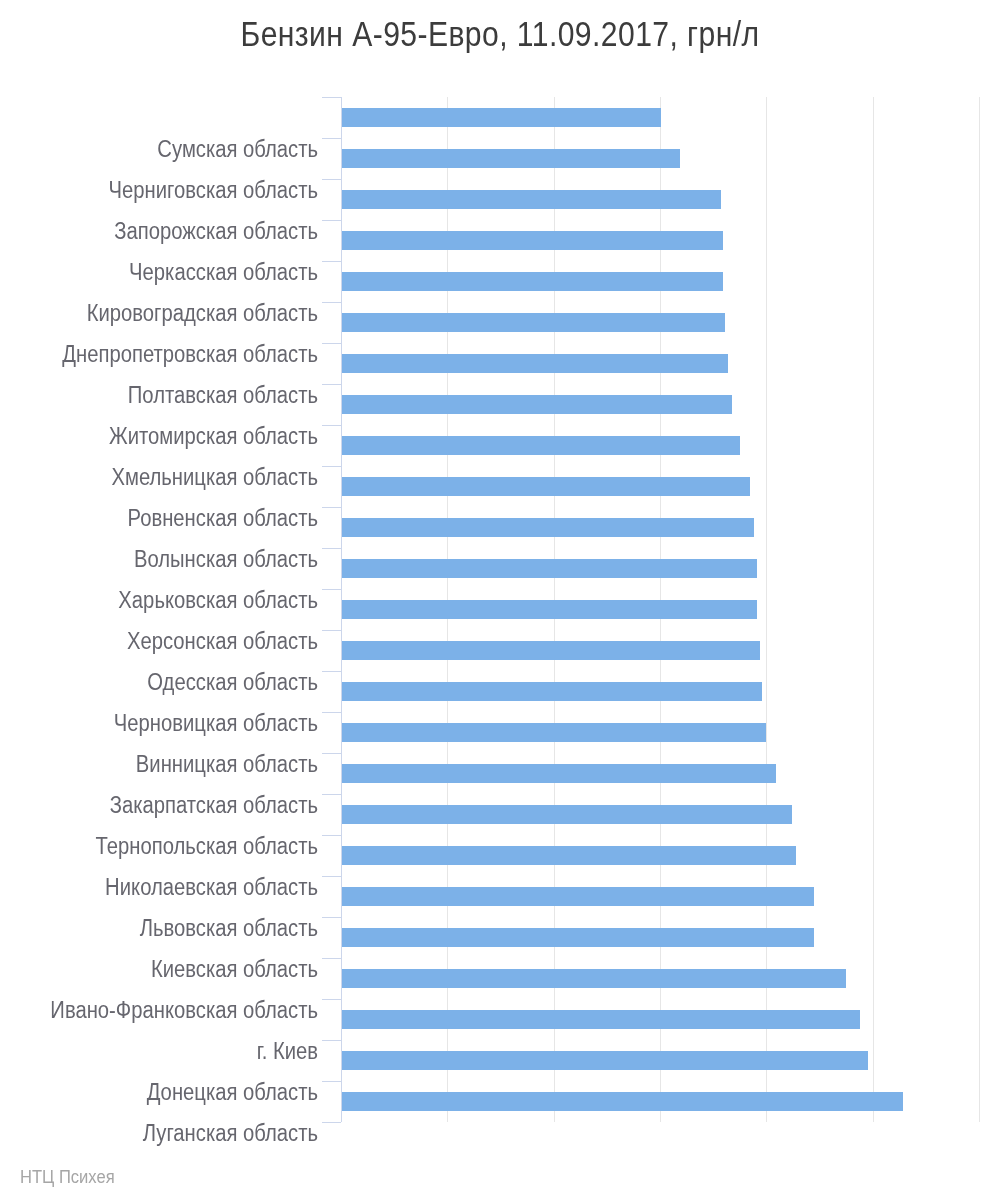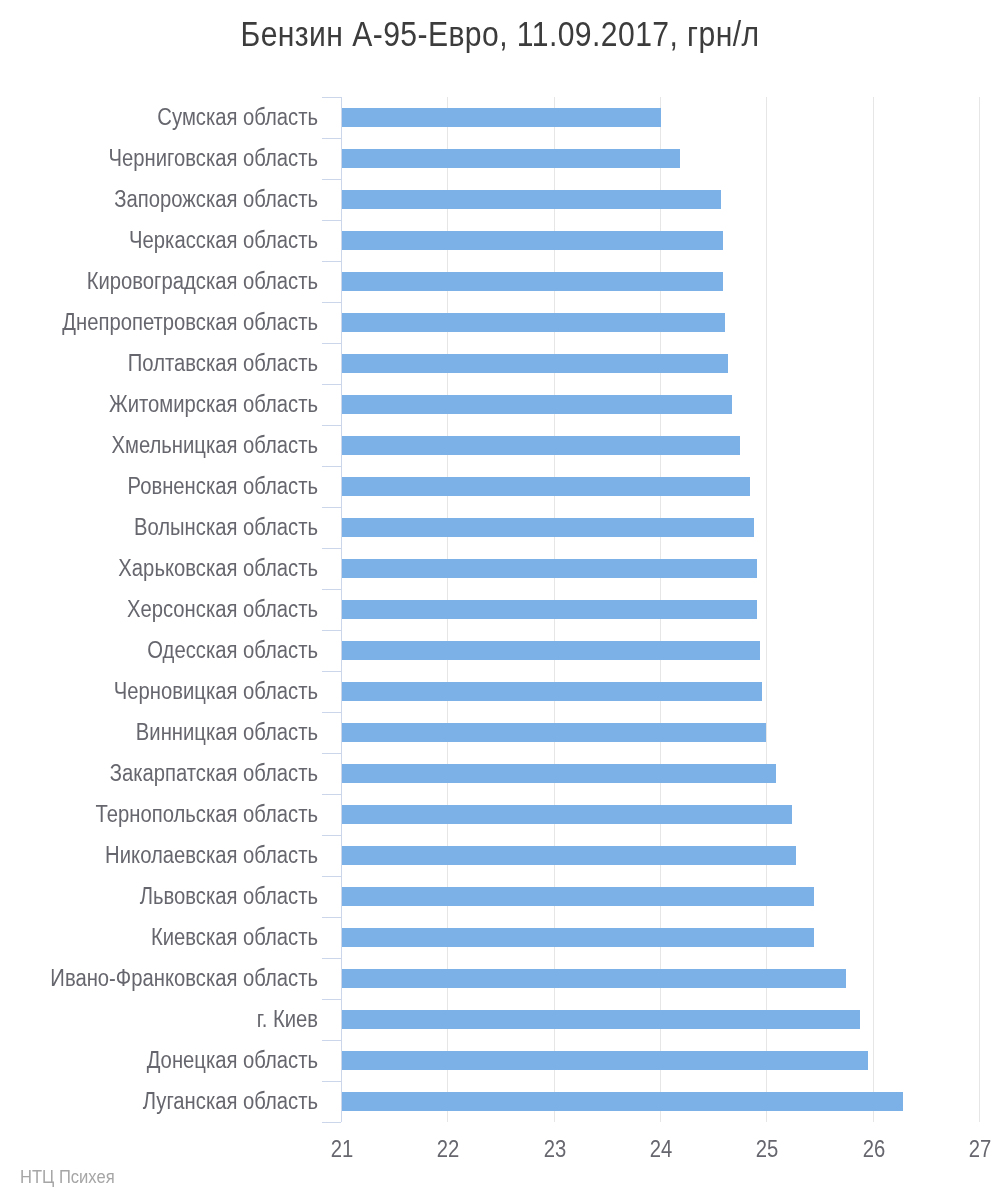--- a/index.html
+++ b/index.html
@@ -10,21 +10,21 @@
   .chart-title{
     position:absolute;top:14px;left:0;width:1000px;text-align:center;
     font-size:35px;font-weight:400;color:#3c3c3c;white-space:nowrap;
     transform:scaleX(0.86);transform-origin:50% 50%;letter-spacing:0.5px;
   }
   .plot{position:absolute;}
   .gridline{position:absolute;top:0;width:1px;}
   .yaxis-line{position:absolute;top:0;width:1px;}
   .ytick{position:absolute;height:1px;}
   .bar{position:absolute;left:0;}
-  .ylabels{position:absolute;}
+  .ylabels{position:absolute;margin-top:32px;}
   .cat-label{
     position:absolute;right:0;width:100%;text-align:right;white-space:nowrap;
     font-size:23px;color:#66666e;
     transform:scaleX(0.88);transform-origin:100% 50%;
   }
   .xlabels{position:absolute;}
   .xtick-label{
     position:absolute;top:0;white-space:nowrap;
     font-size:23px;color:#66666e;
     transform:translateX(-50%) scaleX(0.88);transform-origin:50% 50%;
@@ -119,23 +119,14 @@
       <div class="cat-label" style="top: 656px; height: 41px; line-height: 41px; color: rgb(102, 102, 110);">Закарпатская область</div>
       <div class="cat-label" style="top: 697px; height: 41px; line-height: 41px; color: rgb(102, 102, 110);">Тернопольская область</div>
       <div class="cat-label" style="top: 738px; height: 41px; line-height: 41px; color: rgb(102, 102, 110);">Николаевская область</div>
       <div class="cat-label" style="top: 779px; height: 41px; line-height: 41px; color: rgb(102, 102, 110);">Львовская область</div>
       <div class="cat-label" style="top: 820px; height: 41px; line-height: 41px; color: rgb(102, 102, 110);">Киевская область</div>
       <div class="cat-label" style="top: 861px; height: 41px; line-height: 41px; color: rgb(102, 102, 110);">Ивано-Франковская область</div>
       <div class="cat-label" style="top: 902px; height: 41px; line-height: 41px; color: rgb(102, 102, 110);">г. Киев</div>
       <div class="cat-label" style="top: 943px; height: 41px; line-height: 41px; color: rgb(102, 102, 110);">Донецкая область</div>
       <div class="cat-label" style="top: 984px; height: 41px; line-height: 41px; color: rgb(102, 102, 110);">Луганская область</div>
     </div>
-  <div class="xlabels" id="xlabels" style="left: 342px; top: 1136px; width: 658px; height: 34px;">
-      <div class="xtick-label" style="left: 0px; color: rgb(102, 102, 110);">21</div>
-      <div class="xtick-label" style="left: 106px; color: rgb(102, 102, 110);">22</div>
-      <div class="xtick-label" style="left: 213px; color: rgb(102, 102, 110);">23</div>
-      <div class="xtick-label" style="left: 319px; color: rgb(102, 102, 110);">24</div>
-      <div class="xtick-label" style="left: 425px; color: rgb(102, 102, 110);">25</div>
-      <div class="xtick-label" style="left: 532px; color: rgb(102, 102, 110);">26</div>
-      <div class="xtick-label" style="left: 638px; color: rgb(102, 102, 110);">27</div>
-    </div>
   <div class="credit">НТЦ Психея</div>
 </div>
 
 </body></html>

